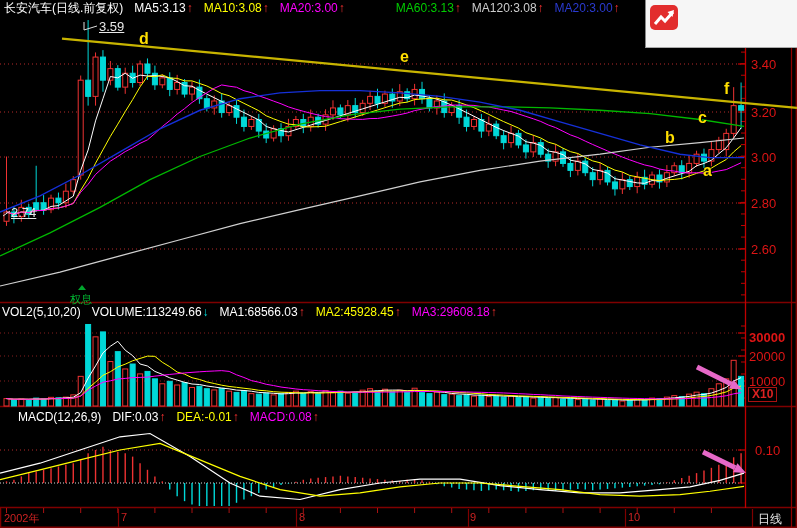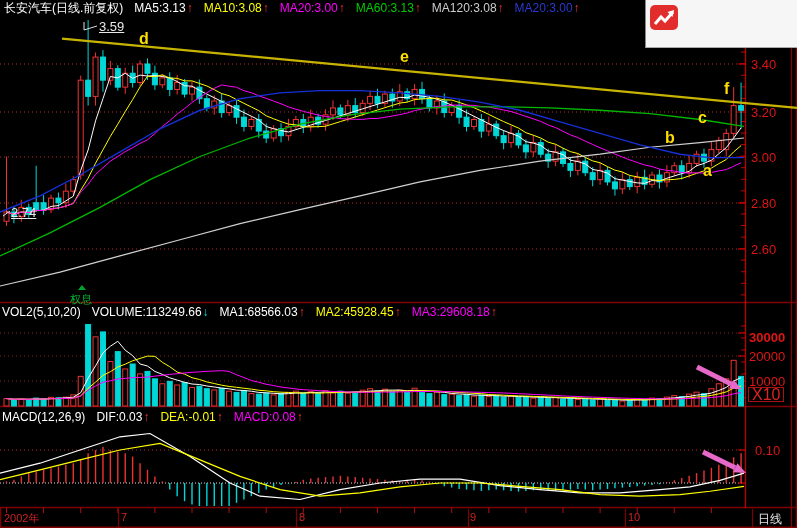--- a/index.html
+++ b/index.html
@@ -2,32 +2,32 @@
 <html><head>
 <meta charset="utf-8">
 <style>
   html,body{margin:0;padding:0;background:#000;}
   .screen{position:relative;width:797px;height:528px;background:#000;overflow:hidden;
           font-family:"Liberation Sans",sans-serif;}
   #chart-svg{position:absolute;left:0;top:0;}
   .hdr{position:absolute;display:flex;gap:11px;font-size:12px;line-height:14px;white-space:nowrap;}
   .main-hdr{top:1px;left:4px;}
   .vol-hdr{top:305px;left:2px;}
-  .macd-hdr{top:410px;left:2px;}
+  .macd-hdr{top:410px;left:18px;}
   .hdr span.itm{display:inline-flex;gap:1px;}
   .arr-up{color:#ff3232;font-weight:bold;}
   .arr-down{color:#00e0e0;font-weight:bold;}
   .axis-lab{position:absolute;color:#dd1515;font-size:13px;}
   .letter{position:absolute;color:#ffdf00;font-size:16px;font-weight:bold;text-shadow:1px 1px 0 #000;}
   .ann{position:absolute;color:#e8e8e8;font-size:13px;text-decoration:underline;}
   .qx{position:absolute;color:#00bb33;font-size:11px;}
   .tri{position:absolute;width:0;height:0;border-left:4px solid transparent;
        border-right:4px solid transparent;border-bottom:5px solid #00a52c;}
   .x10{position:absolute;left:748px;top:387px;color:#dd2222;border:1px solid #aa1111;
-       font-size:16px;line-height:13px;padding:0 3px;background:#000;}
+       font-size:12px;line-height:13px;padding:0 3px;background:#000;font-weight:bold;}
   .tl-lab{position:absolute;top:511px;color:#cc2222;font-size:11px;text-align:center;}
   .tl-period{position:absolute;top:511px;left:758px;color:#e8e8e8;font-size:12px;}
   .logo{position:absolute;left:645px;top:0;width:152px;height:47px;background:#f6f6f6;
         border-bottom:1px solid #aaa;border-left:1px solid #888;}
   .logo-row{display:flex;align-items:center;gap:4px;padding:2px 3px 0 3px;height:30px;}
   .logo-name{color:#e33030;font-size:19px;font-weight:bold;letter-spacing:1px;}
   .logo-url{color:#999;font-size:12px;text-align:center;border-top:1px solid #ddd;line-height:15px;}
 </style>
 </head>
 <body>
@@ -559,21 +559,21 @@
         <polygon points="746,473 733.0230133156379,472.2268139978721 737.4113663006879,463.2411388380078" fill="#e668c8"></polygon>
       </g>
     </svg>
 
   <div class="hdr main-hdr">
     <span class="itm" style="color:#fff">长安汽车(日线.前复权)</span>
     <span id="main-ma-labels" style="display:inline-flex;gap:11px">
         <span class="itm" style="color: rgb(255, 255, 255);">MA5:3.13<span class="arr-up">↑</span></span>
         <span class="itm" style="color: rgb(255, 255, 0);">MA10:3.08<span class="arr-up">↑</span></span>
         <span class="itm" style="color: rgb(255, 0, 255);">MA20:3.00<span class="arr-up">↑</span></span>
-        <span class="itm" style="color: rgb(0, 204, 0);">MA60:3.13<span class="arr-up">↑</span></span>
+        <span class="itm" style="color: rgb(0, 204, 0); margin-left: 40px;">MA60:3.13<span class="arr-up">↑</span></span>
         <span class="itm" style="color: rgb(204, 204, 204); justify-content: center;">MA120:3.08<span class="arr-up">↑</span></span>
         <span class="itm" style="color: rgb(42, 58, 208);">MA20:3.00<span class="arr-up">↑</span></span>
       </span>
   </div>
 
   <div class="hdr vol-hdr" id="vol-labels">
       <span class="itm" style="color: rgb(255, 255, 255);">VOL2(5,10,20)</span>
       <span class="itm" style="color: rgb(255, 255, 255); justify-content: flex-end;">VOLUME:113249.66<span class="arr-down">↓</span></span>
       <span class="itm" style="color: rgb(255, 255, 255);">MA1:68566.03<span class="arr-up">↑</span></span>
       <span class="itm" style="color: rgb(255, 255, 0);">MA2:45928.45<span class="arr-up">↑</span></span>

